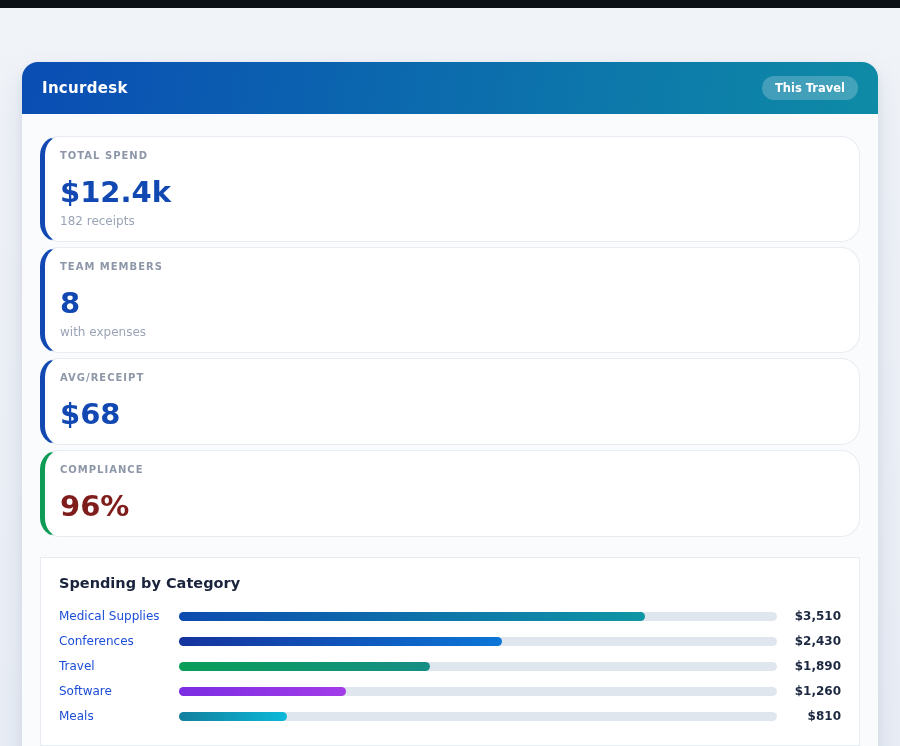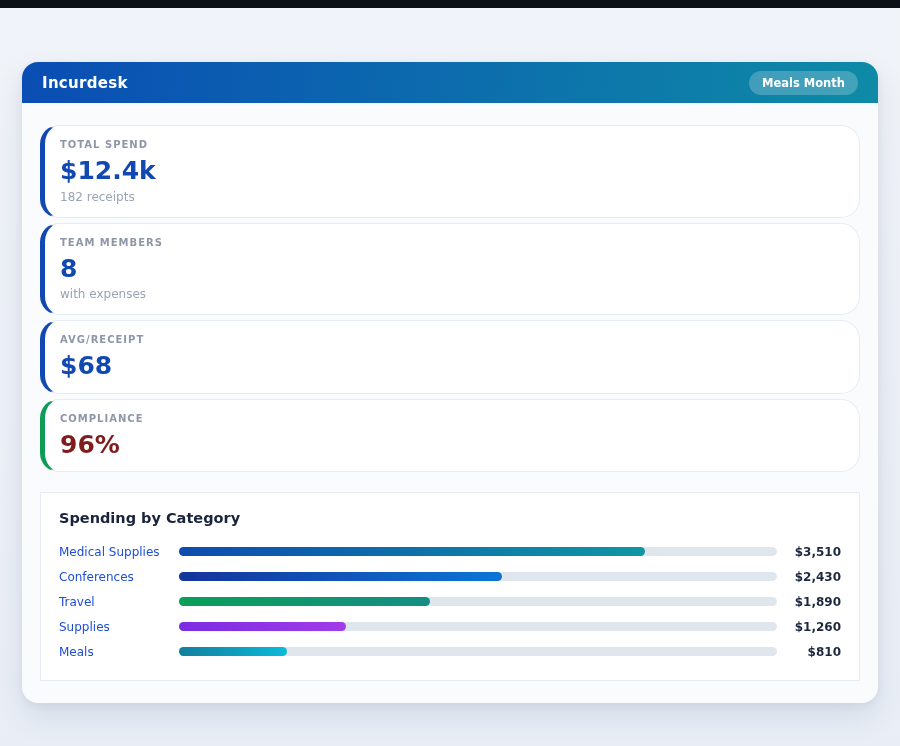--- a/index.html
+++ b/index.html
@@ -11,41 +11,41 @@
     overflow:hidden;
   }
   .top-bar { height:8px; width:100%; background:#0b0f16; }
 
   .panel {
     position:absolute; left:22px; top:62px; width:856px;
     background:#f9fbfd; border-radius:16px;
     box-shadow:0 14px 30px rgba(30,50,90,0.10), 0 3px 8px rgba(30,50,90,0.06);
   }
   .panel-header {
-    height:41px; border-radius:16px 16px 0 0;
+    height:52px; border-radius:16px 16px 0 0;
     background:linear-gradient(100deg,#0a4db4 0%,#0e8ba6 100%);
     display:flex; align-items:center; justify-content:space-between;
     padding:0 20px;
   }
   .panel-title { color:#ffffff; font-size:15px; font-weight:bold; letter-spacing:0.3px; }
   .badge {
     background:rgba(255,255,255,0.22); color:#ffffff;
     font-size:11.5px; font-weight:bold;
     padding:5px 13px; border-radius:999px;
   }
 
   .panel-body { padding:22px 18px; }
 
   .stat-card {
     background:#ffffff; border:1px solid #e7ecf2;
     border-left:5px solid #1148b2; border-radius:19px;
     padding:13px 18px 13px 15px; margin-bottom:5px;
   }
   .stat-label { font-size:10px; font-weight:bold; letter-spacing:1px; color:#8d97a8; }
-  .stat-value { font-size:25px; font-weight:bold; color:#1148b2; margin-top:7px; line-height:1.1; }
+  .stat-value { font-size:29px; font-weight:bold; color:#1148b2; margin-top:16px; line-height:1.1; }
   .stat-sub { font-size:12px; color:#9aa4b5; margin-top:5px; }
   .stat-sub:empty { display:none; }
 
   .spend-card {
     background:#ffffff; border:1px solid #e7ecf2; border-radius:0;
     padding:17px 18px 16px; margin-top:20px;
   }
   .spend-title { font-size:14.5px; font-weight:bold; color:#19233b; margin-bottom:13px; }
   .chart-row { display:flex; align-items:center; height:25px; }
   .row-label { width:120px; font-size:12px; color:#1d4ed8; }
@@ -58,21 +58,21 @@
 </style>
 </head>
 <body>
 
 <div class="top-bar"></div>
 
 <div class="panel">
 
   <div class="panel-header">
     <div class="panel-title">Incurdesk</div>
-    <div class="badge">Meals Month</div>
+    <div class="badge">This Travel</div>
   </div>
 
   <div class="panel-body">
 
     <div class="stat-card" style="border-left-color: rgb(17, 72, 178);">
       <div class="stat-label">TOTAL SPEND</div>
       <div class="stat-value" style="color: rgb(17, 72, 178);">$12.4k</div>
       <div class="stat-sub">182 receipts</div>
     </div>
 
@@ -115,21 +115,21 @@
 
       <div class="chart-row">
         <div class="row-label">Travel</div>
         <div class="row-track">
           <div class="row-bar" style="width: 42%; background: linear-gradient(90deg, rgb(10, 158, 88), rgb(21, 142, 133));"></div>
         </div>
         <div class="row-value">$1,890</div>
       </div>
 
       <div class="chart-row">
-        <div class="row-label">Supplies</div>
+        <div class="row-label">Software</div>
         <div class="row-track">
           <div class="row-bar" style="width: 28%; background: linear-gradient(90deg, rgb(123, 44, 226), rgb(162, 60, 232));"></div>
         </div>
         <div class="row-value">$1,260</div>
       </div>
 
       <div class="chart-row">
         <div class="row-label">Meals</div>
         <div class="row-track">
           <div class="row-bar" style="width: 18%; background: linear-gradient(90deg, rgb(17, 127, 157), rgb(13, 185, 218));"></div>

